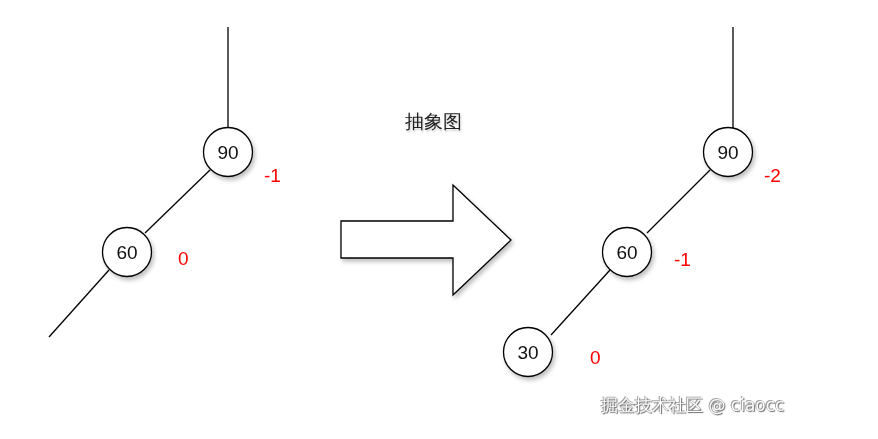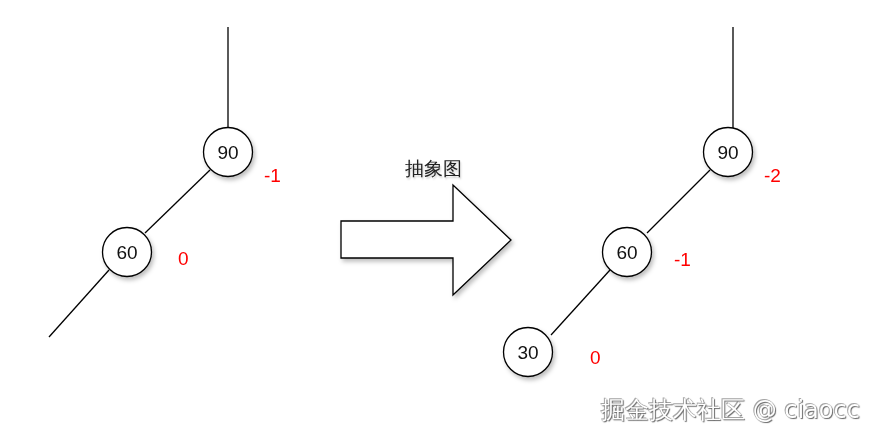--- a/index.html
+++ b/index.html
@@ -2,22 +2,22 @@
 <html><head>
   <meta charset="utf-8">
   <style>
     html, body { margin: 0; padding: 0; background: #ffffff; }
     body { width: 878px; height: 439px; position: relative; overflow: hidden;
            font-family: "Liberation Sans", "DejaVu Sans", sans-serif; }
     svg.canvas { position: absolute; left: 0; top: 0; }
     .node-label { font-family: "Liberation Sans", "DejaVu Sans", sans-serif; font-size: 19px; fill: #111; }
     .bf-label { font-family: "Liberation Sans", "DejaVu Sans", sans-serif; font-size: 19px; fill: #ff0000; }
     .title { position: absolute; left: 405px; top: 109px; font-size: 19px; color: #222;
-             font-family: "DejaVu Sans", sans-serif; text-shadow: 1px 2px 2px rgba(0,0,0,0.18); margin-top: 47px; }
-    .watermark { position: absolute; left: 601px; top: 394px; font-size: 24px; color: #ffffff;
+             font-family: "DejaVu Sans", sans-serif; text-shadow: 1px 2px 2px rgba(0,0,0,0.18); }
+    .watermark { position: absolute; left: 601px; top: 394px; font-size: 17px; color: #ffffff;
                  font-family: "DejaVu Sans", sans-serif;
                  text-shadow: 0 0 1px #777, 1px 1px 1px #666, -1px -1px 0 #aaa; }
   </style>
 </head>
 <body>
 
 <svg class="canvas" width="878" height="439" viewBox="0 0 878 439">
   <defs>
     <filter id="shadow" x="-30%" y="-30%" width="160%" height="160%">
       <feDropShadow dx="2" dy="3" stdDeviation="2" flood-color="#000" flood-opacity="0.25"></feDropShadow>

